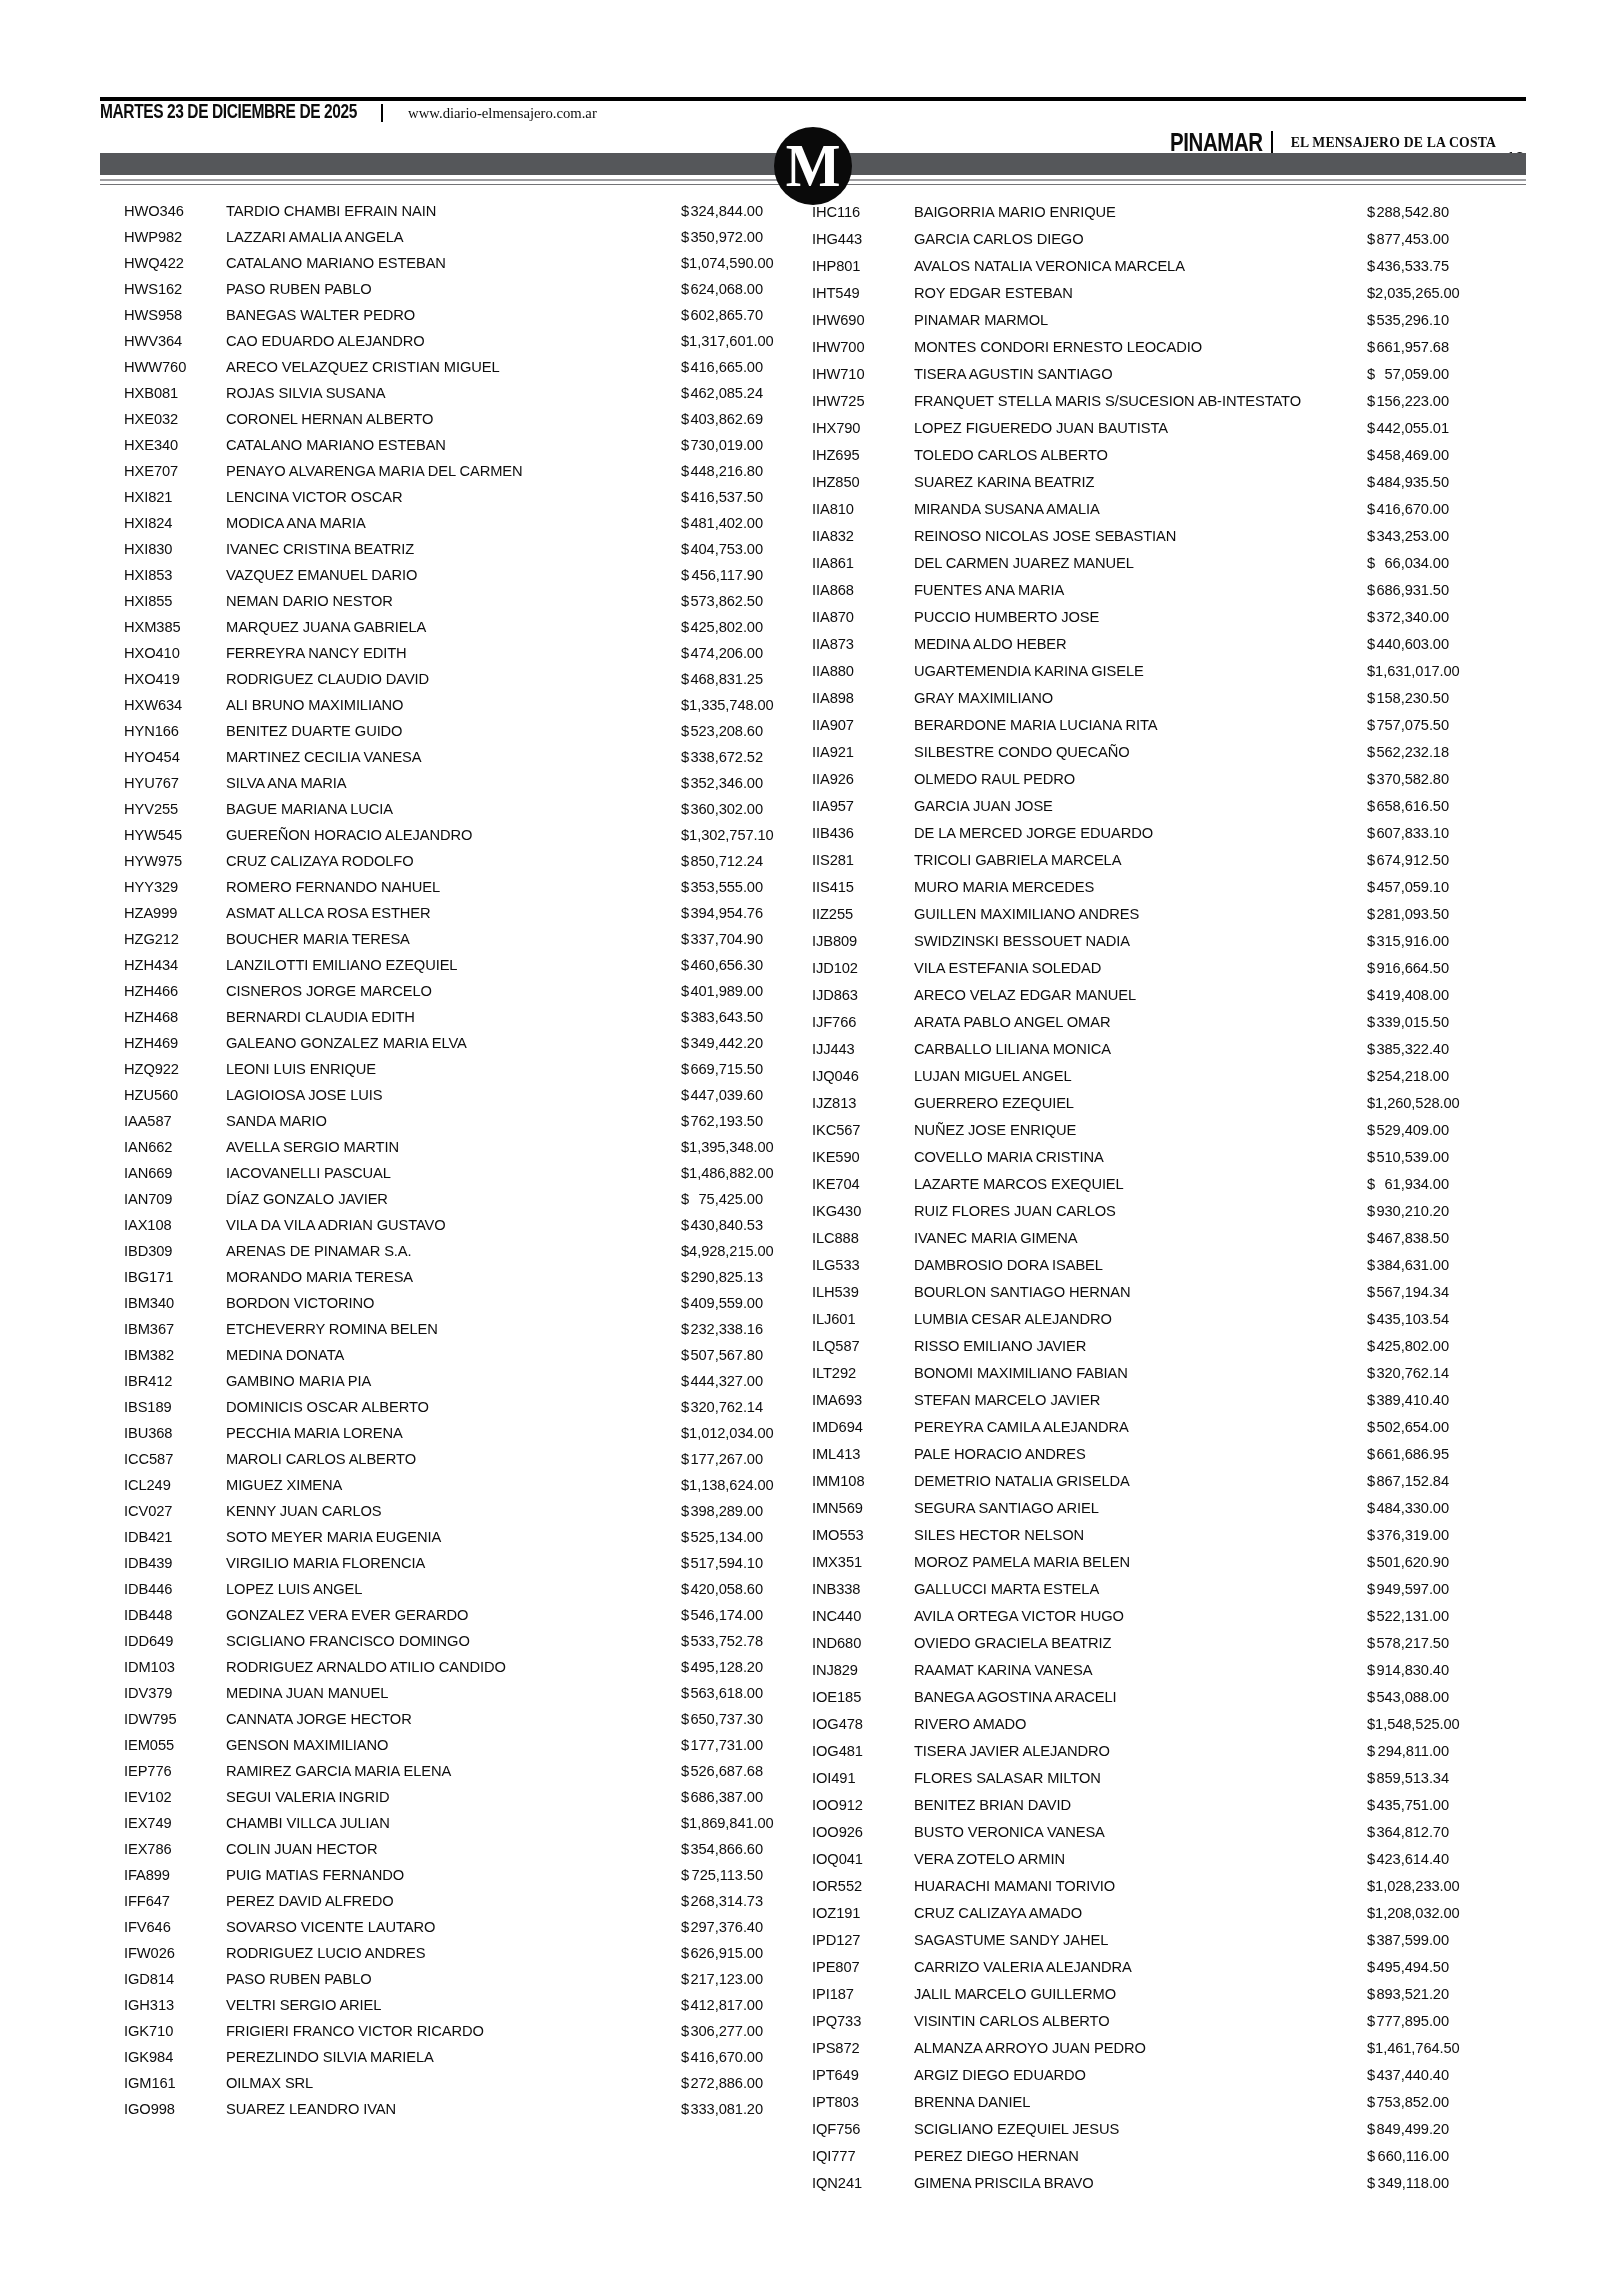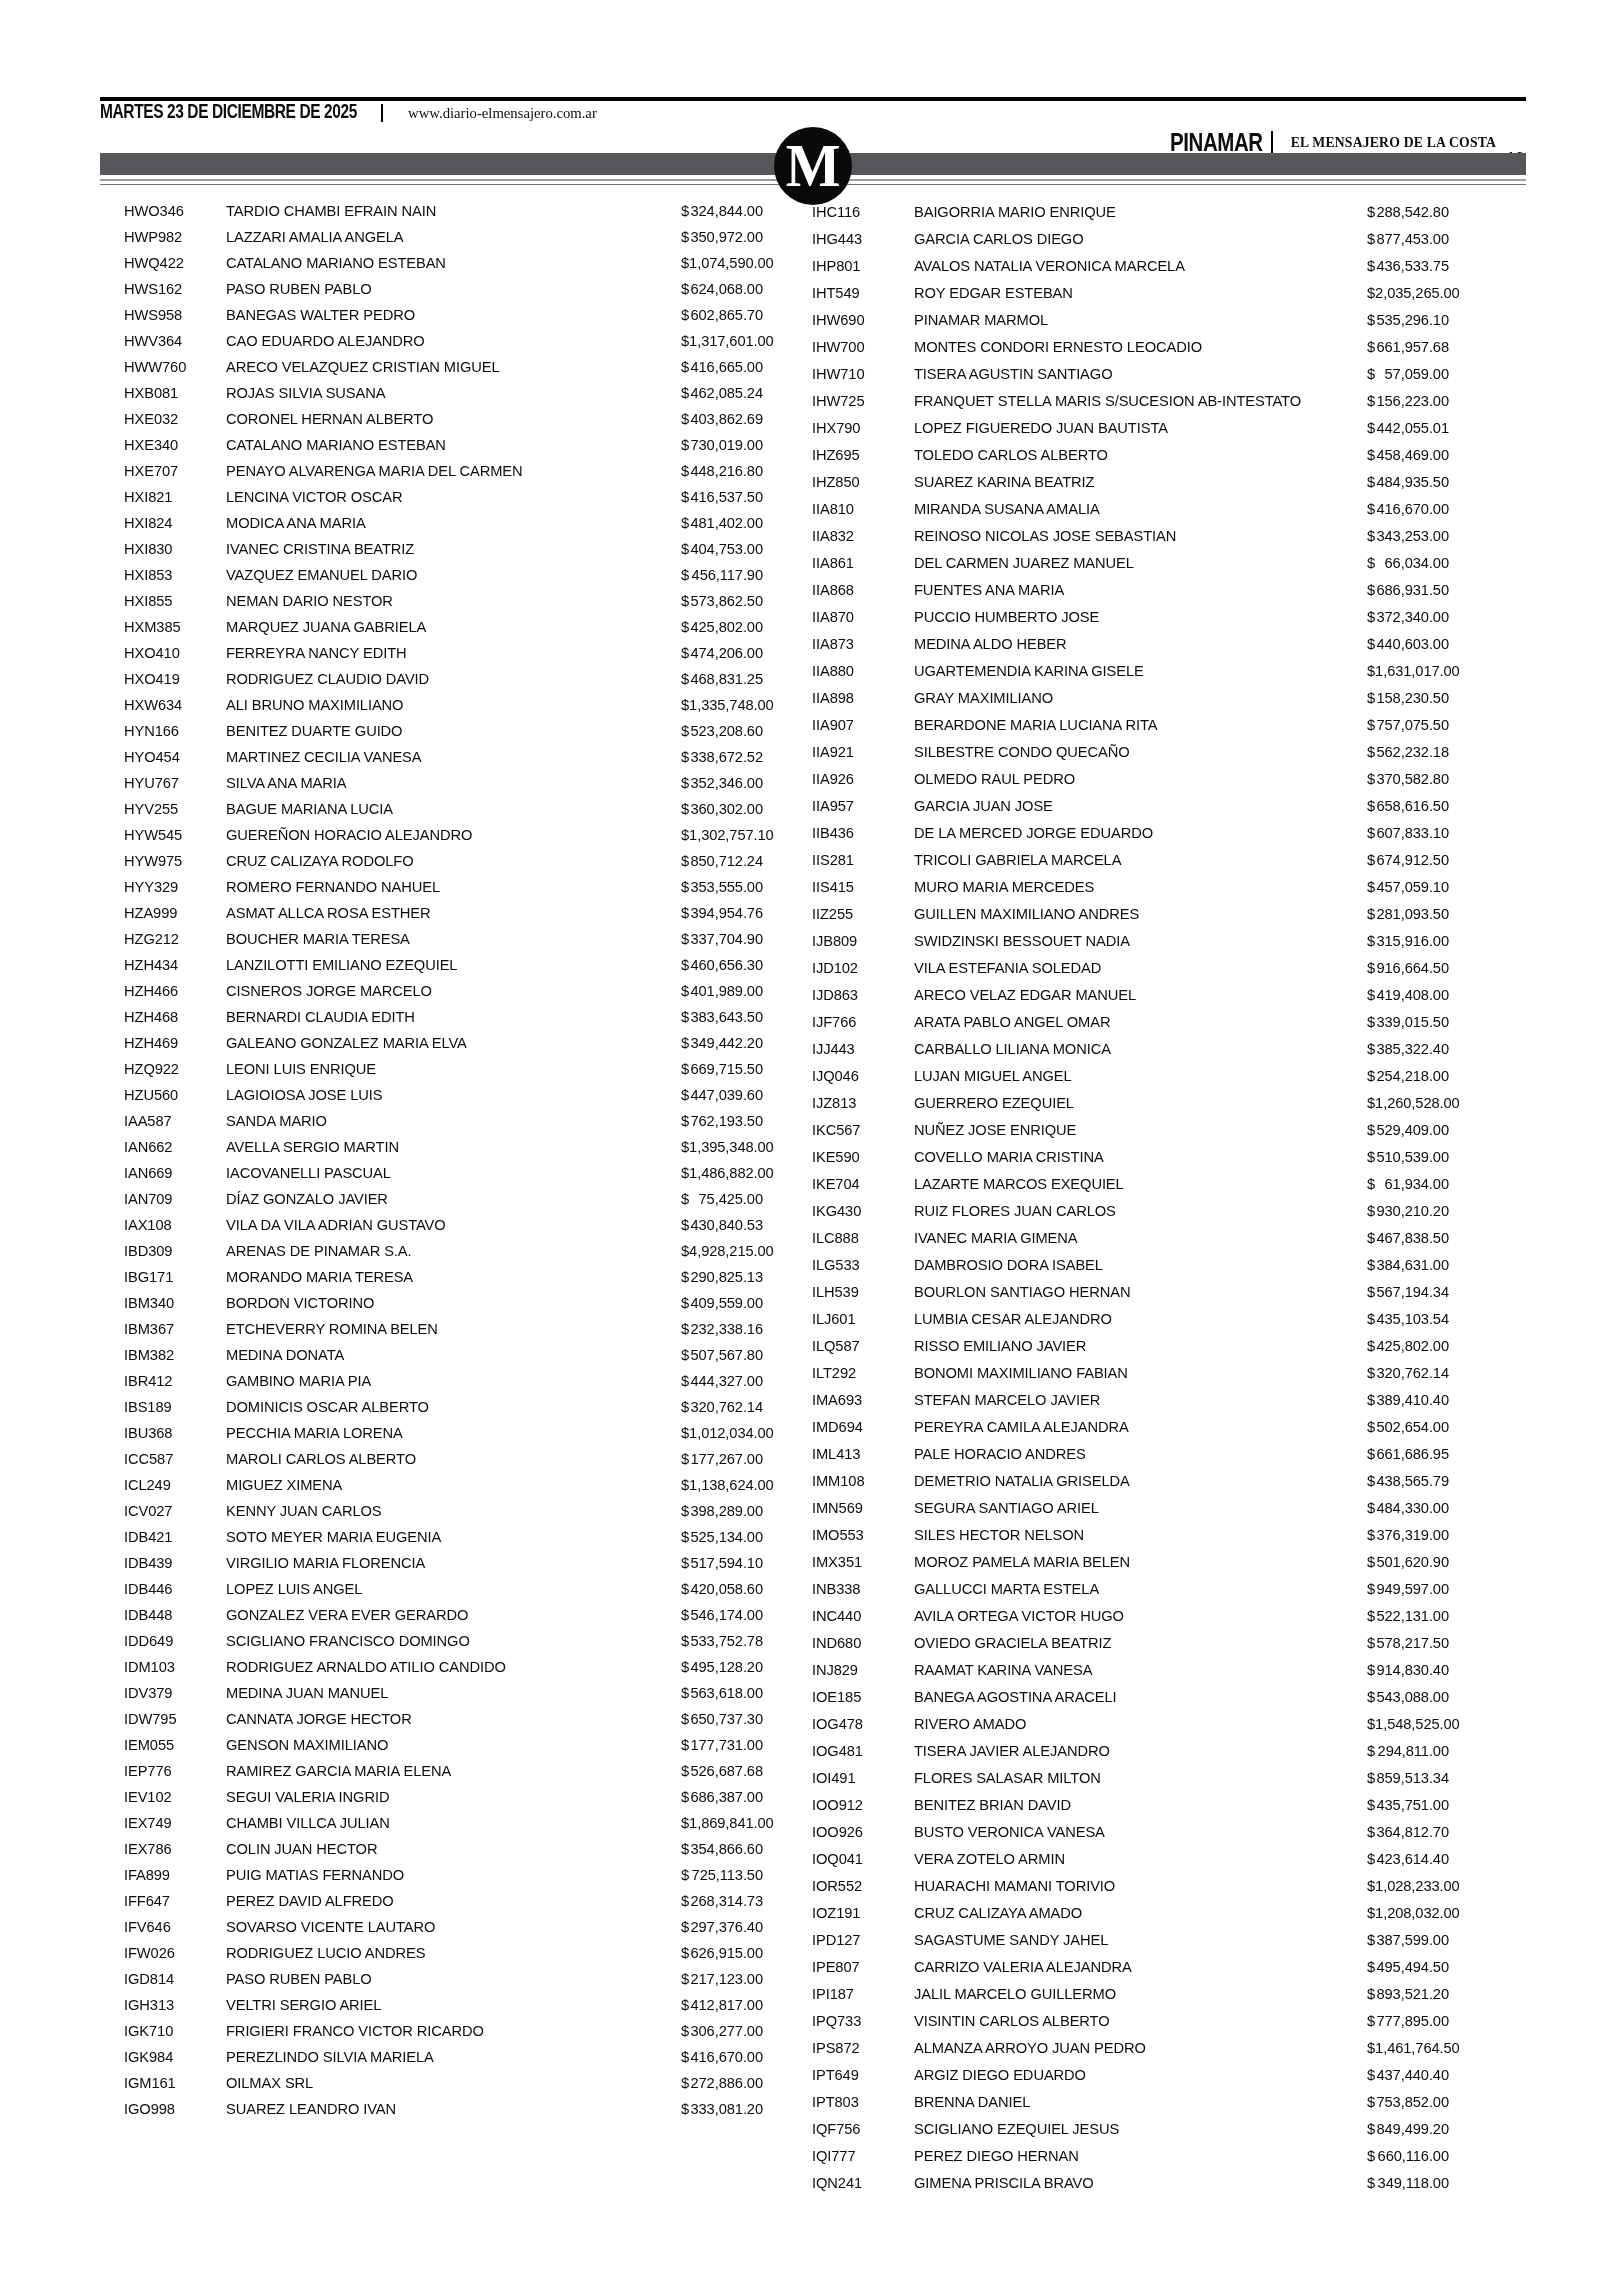--- a/index.html
+++ b/index.html
@@ -1087,21 +1087,21 @@
         <span class="amount">
           <span>$</span>
           <span>661,686.95</span>
         </span>
       </div>
       <div class="row">
         <span>IMM108</span>
         <span>DEMETRIO NATALIA GRISELDA</span>
         <span class="amount">
           <span>$</span>
-          <span>438,565.79</span>
+          <span>867,152.84</span>
         </span>
       </div>
       <div class="row">
         <span>IMN569</span>
         <span>SEGURA SANTIAGO ARIEL</span>
         <span class="amount">
           <span>$</span>
           <span>484,330.00</span>
         </span>
       </div>

